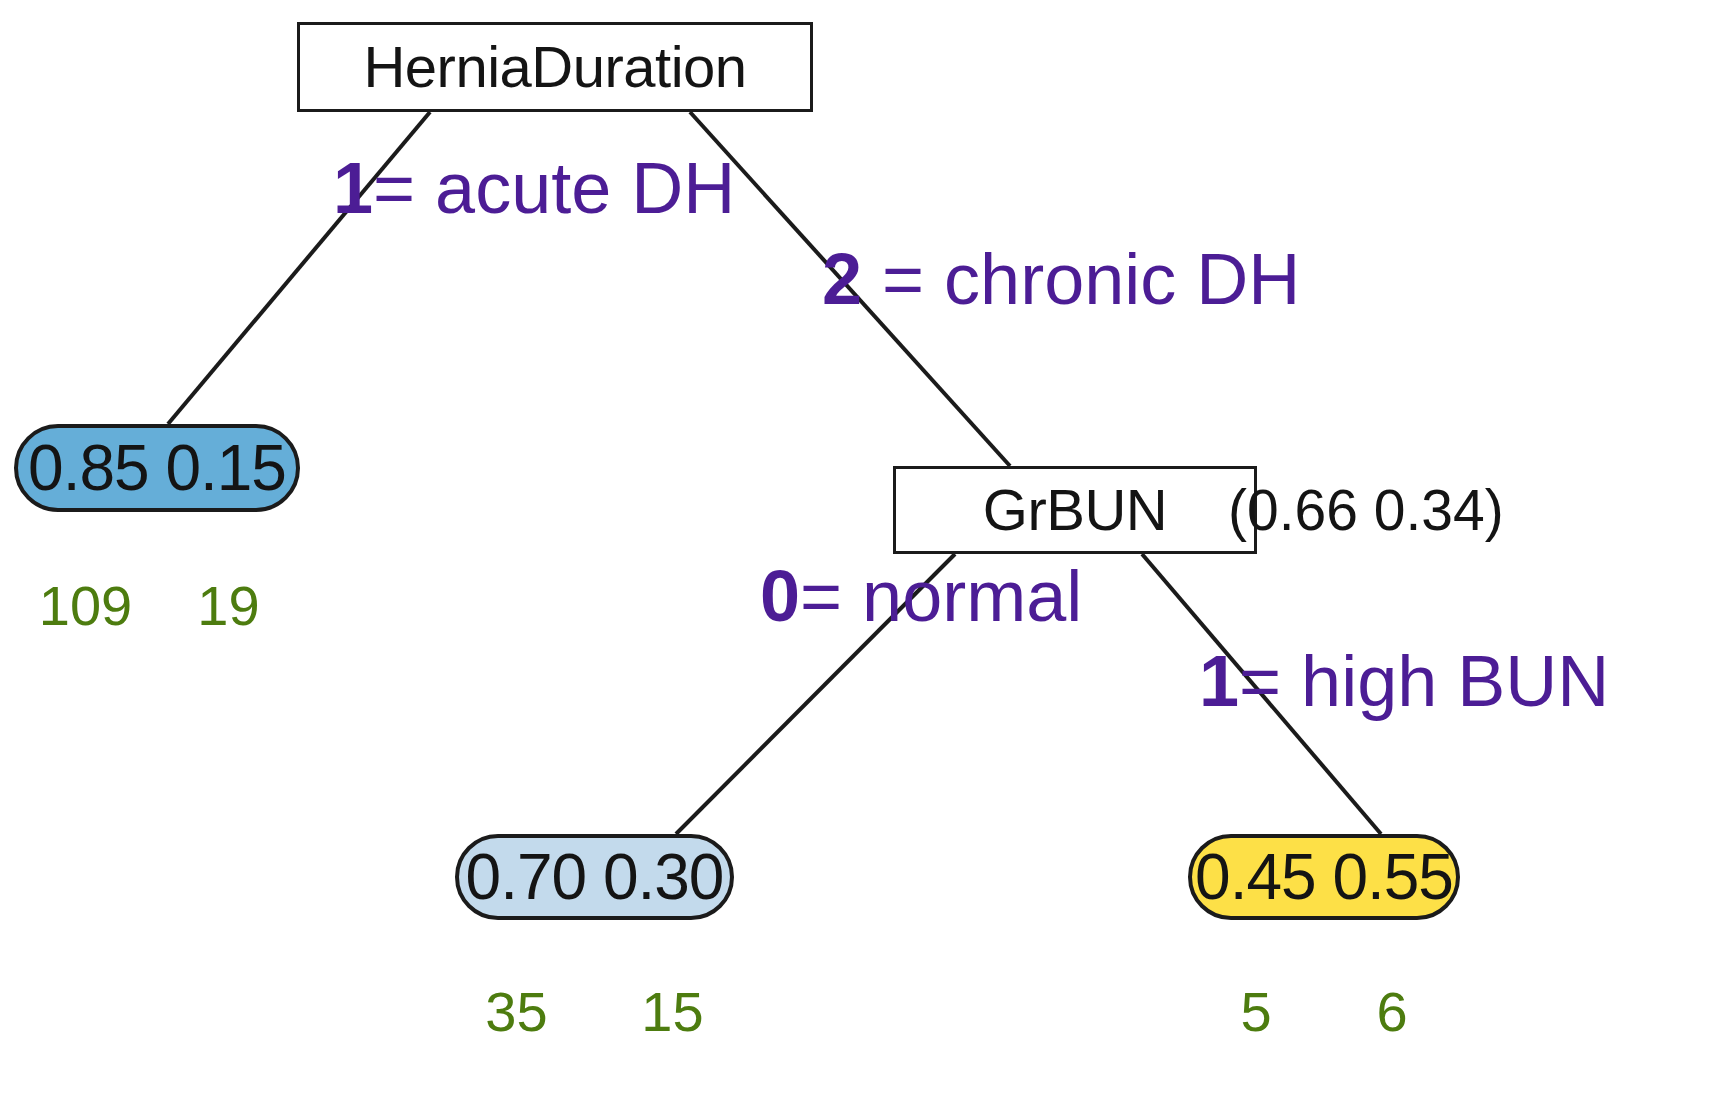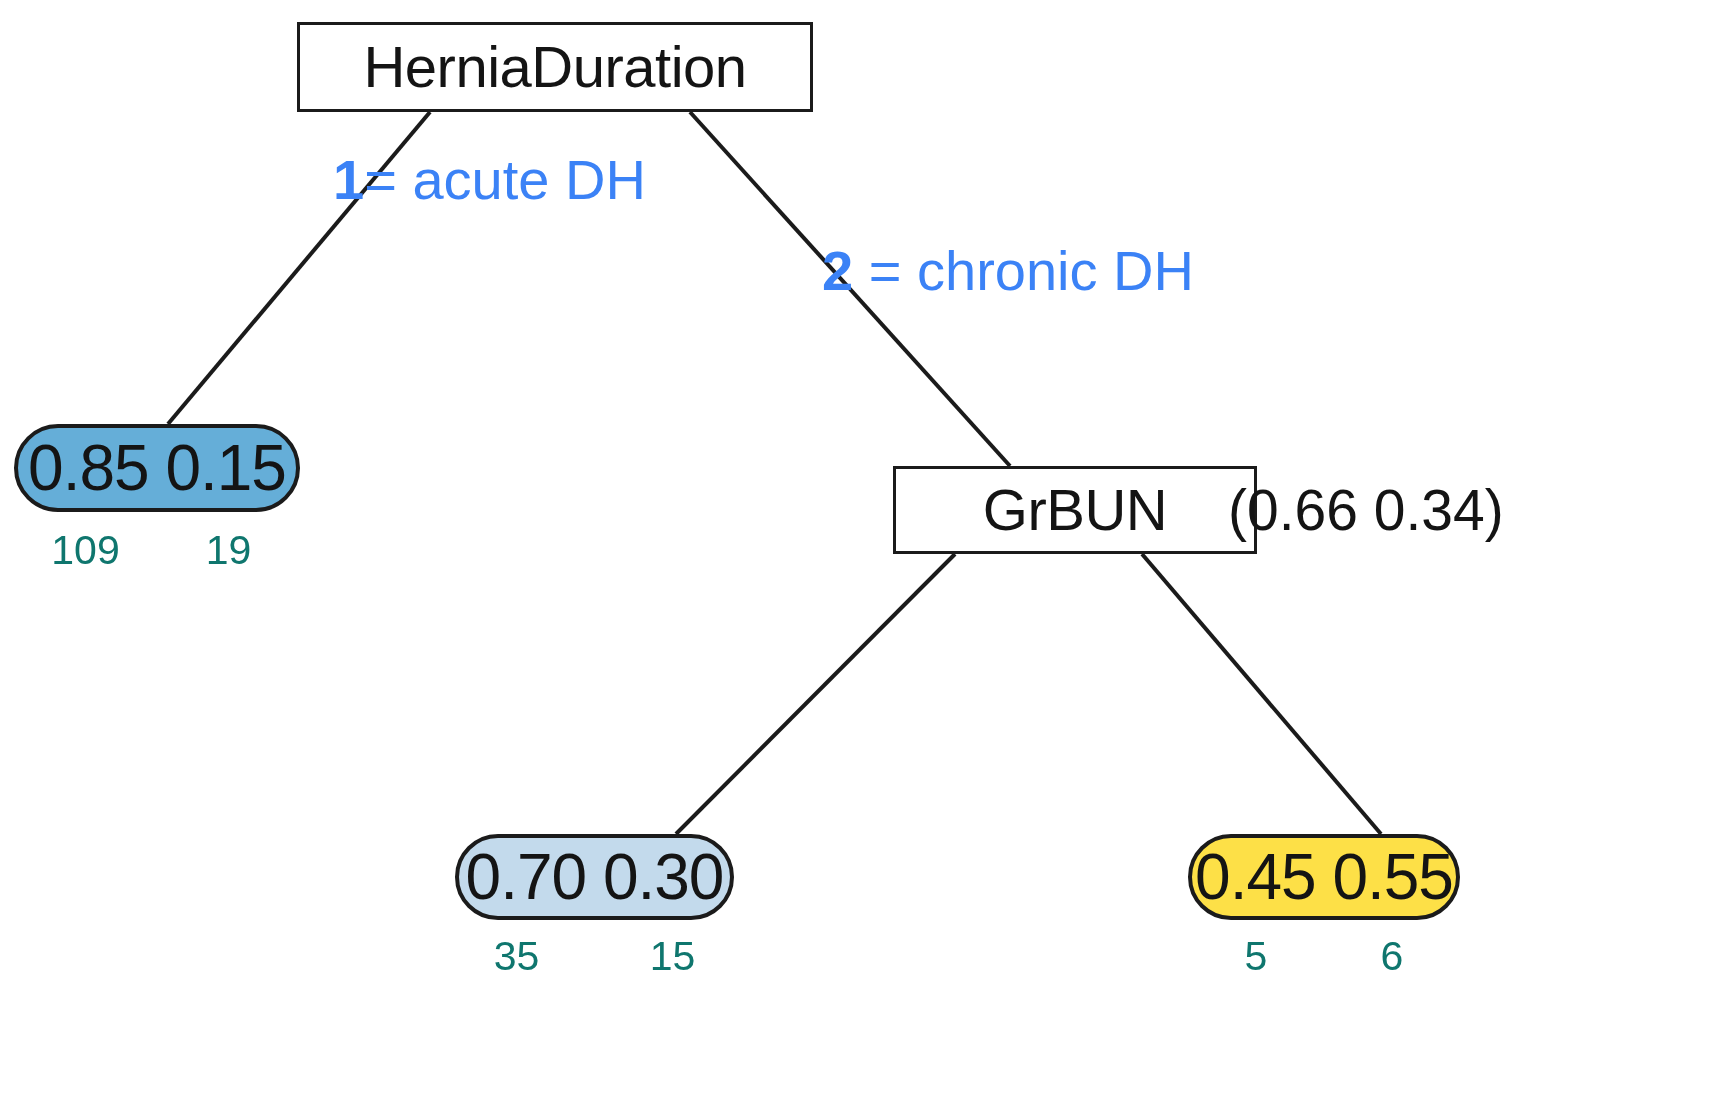--- a/index.html
+++ b/index.html
@@ -110,25 +110,26 @@
     top: 834px;
     width: 272px;
     height: 86px;
     background: #fde047;
   }
 
   
   .leaf-counts {
     position: absolute;
     display: flex;
-    font-size: 41px;
-    line-height: 1;
-    color: #0f766e;
+    font-size: 56px;
+    line-height: 1;
+    color: #4d7c0f;
     z-index: 2;
     white-space: nowrap;
+    margin-top: 48px;
   }
   .leaf-counts .count-cell {
     text-align: center;
   }
 
   #counts-acute {
     left: 14px;
     top: 530px;
     width: 286px;
   }
@@ -145,23 +146,23 @@
   #counts-chronic-high {
     left: 1188px;
     top: 936px;
     width: 272px;
   }
   #counts-chronic-high .count-cell { width: 50%; }
 
   
   .edge-label {
     position: absolute;
-    font-size: 56px;
-    line-height: 1;
-    color: #3b82f6;
+    font-size: 72px;
+    line-height: 1;
+    color: #4c1d95;
     white-space: nowrap;
     z-index: 4;
   }
   .edge-label .edge-value {
     font-weight: bold;
   }
   .edge-label .edge-desc {
     font-weight: normal;
   }
 
@@ -201,21 +202,27 @@
   <div class="leaf-counts" id="counts-acute">
     <span class="count-cell">109</span>
     <span class="count-cell">19</span>
   </div>
 
   <div class="split-node" id="node-grbun">
     <span class="node-text">GrBUN</span>
   </div>
   <div id="grbun-proba">(0.66 0.34)</div>
 
-
+  <div class="edge-label" id="edge-label-normal">
+    <span class="edge-value">0</span><span class="edge-desc">= normal</span>
+  </div>
+
+  <div class="edge-label" id="edge-label-high">
+    <span class="edge-value">1</span><span class="edge-desc">= high BUN</span>
+  </div>
 
   <div class="leaf-node" id="leaf-chronic-normal">
     <span class="leaf-text">0.70 0.30</span>
   </div>
   <div class="leaf-counts" id="counts-chronic-normal">
     <span class="count-cell">35</span>
     <span class="count-cell">15</span>
   </div>
 
   <div class="leaf-node" id="leaf-chronic-high">

